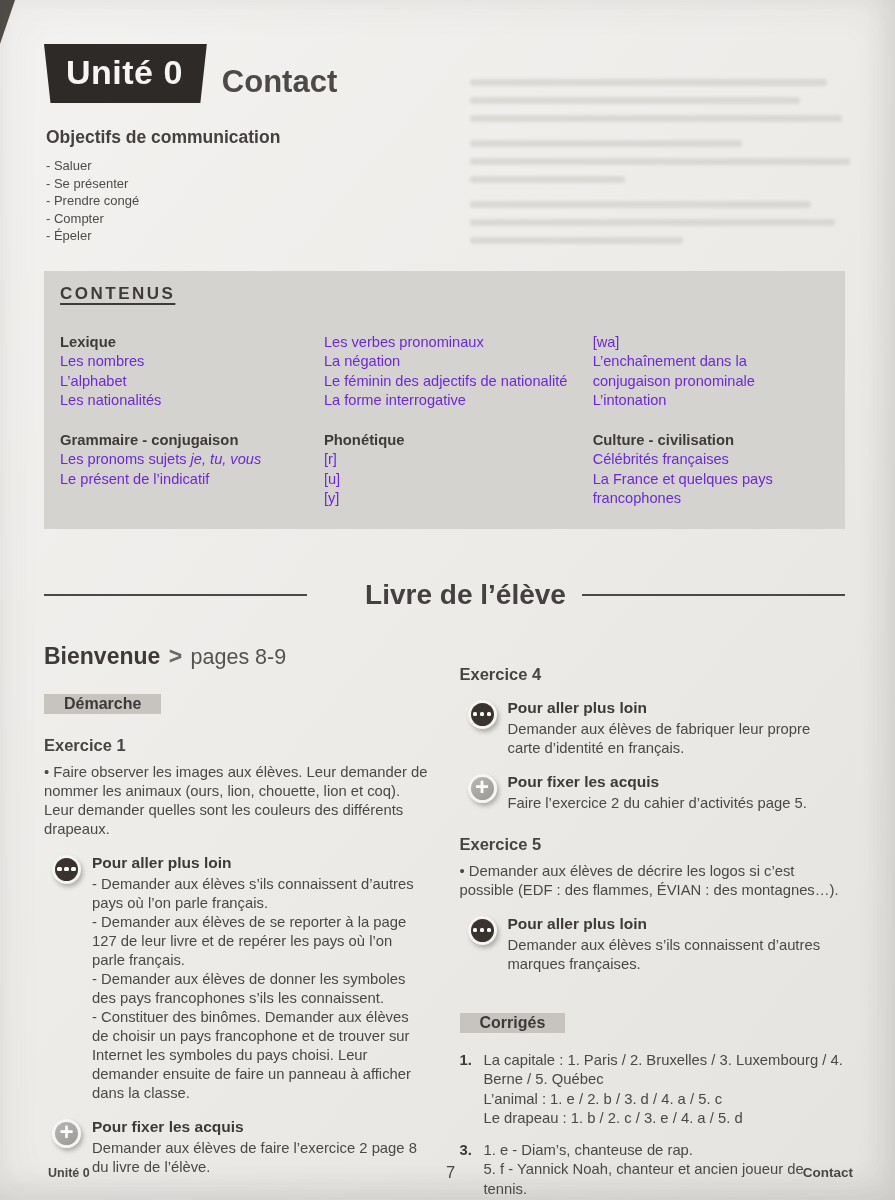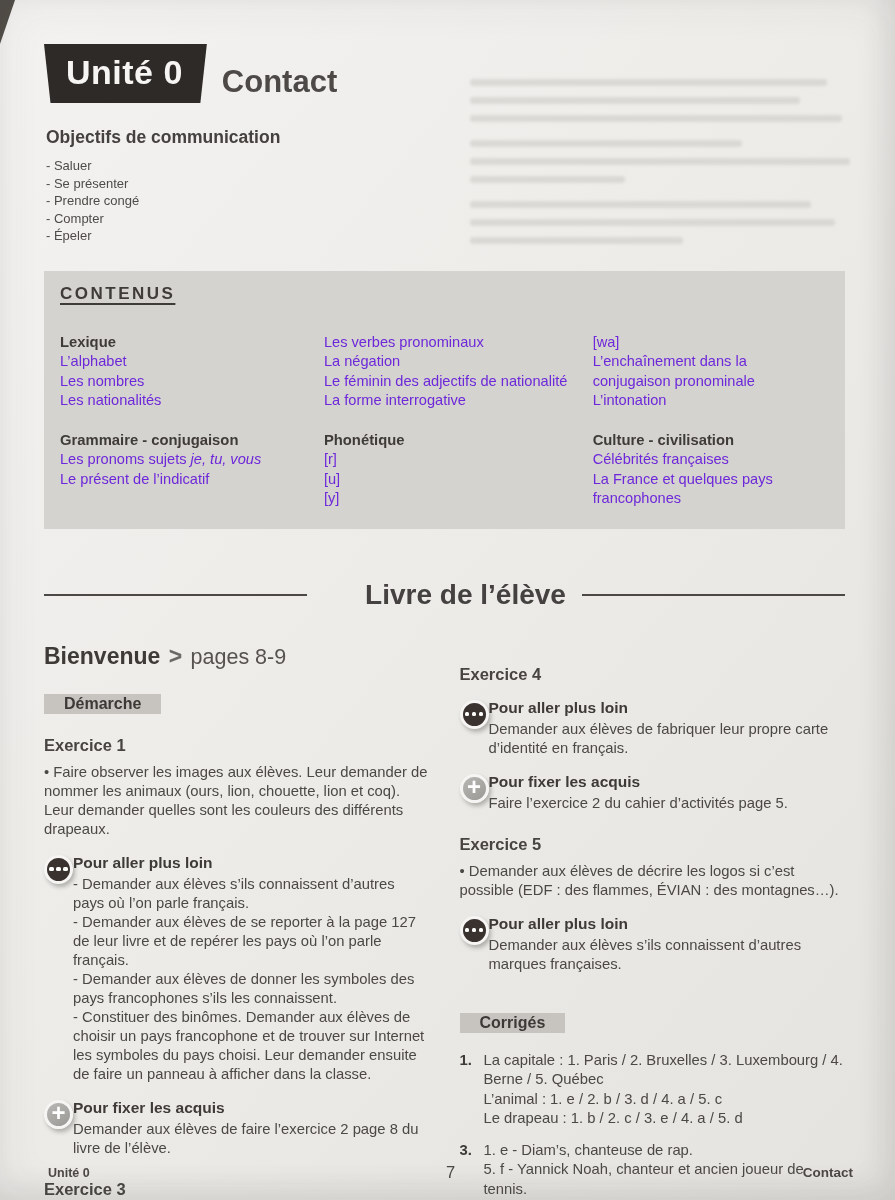--- a/index.html
+++ b/index.html
@@ -58,21 +58,21 @@
   .section-title .main{font-weight:bold;}
   .section-title .arrow{font-weight:bold;color:#6b6865;padding:0 2px;}
   .section-title .pages{font-weight:normal;font-size:21.5px;color:#55524f;}
   .highlight-label{
     display:inline-block;background:#c7c4c0;color:#3c3936;
     font-size:16px;font-weight:bold;padding:1px 20px;margin-top:24px;
   }
   .exercise-title{font-size:16.5px;font-weight:bold;color:#474441;margin:22px 0 8px;}
   .para{font-size:14.8px;line-height:19px;color:#4b4845;margin:4px 0 8px;}
 
-  .activity{display:flex;margin:15px 0 13px;}
+  .activity{display:flex;gap:11px;margin:15px 8px 13px;}
   .activity-icon{
     flex:0 0 auto;width:29px;height:29px;border-radius:50%;margin-top:1px;
     border:3px solid #f6f5f3;box-shadow:2px 3px 4px rgba(40,35,30,.3);
     display:flex;align-items:center;justify-content:center;box-sizing:border-box;
   }
   .icon-dark{background:#39322e;gap:2.5px;}
   .icon-dark .dot{width:4.5px;height:4.5px;background:#fdfdfc;border-radius:1.5px;display:block;}
   .icon-gray{background:linear-gradient(145deg,#b9b7b4,#9b9996);}
   .icon-gray .plus-glyph{color:#fff;font-size:24px;font-weight:bold;line-height:0;margin-top:-2px;}
   .activity-body{flex:1;min-width:0;}
@@ -128,22 +128,22 @@
           <div class="obj-item">- Compter</div>
           <div class="obj-item">- Épeler</div>
         </div>
     </div>
 
     <div class="contenus-box">
       <h2 class="contenus-title">CONTENUS</h2>
       <div class="contenus-grid">
           <div class="cg-col">
             <div class="cg-header">Lexique</div>
+            <div class="cg-item">Les nombres</div>
             <div class="cg-item">L’alphabet</div>
-            <div class="cg-item">Les nombres</div>
             <div class="cg-item">Les nationalités</div>
             <div class="cg-spacer"></div>
             <div class="cg-header">Grammaire - conjugaison</div>
             <div class="cg-item">Les pronoms sujets <i>je, tu, vous</i></div>
             <div class="cg-item">Le présent de l’indicatif</div>
           </div>
           <div class="cg-col">
             <div class="cg-item">Les verbes pronominaux</div>
             <div class="cg-item">La négation</div>
             <div class="cg-item">Le féminin des adjectifs de nationalité</div>

